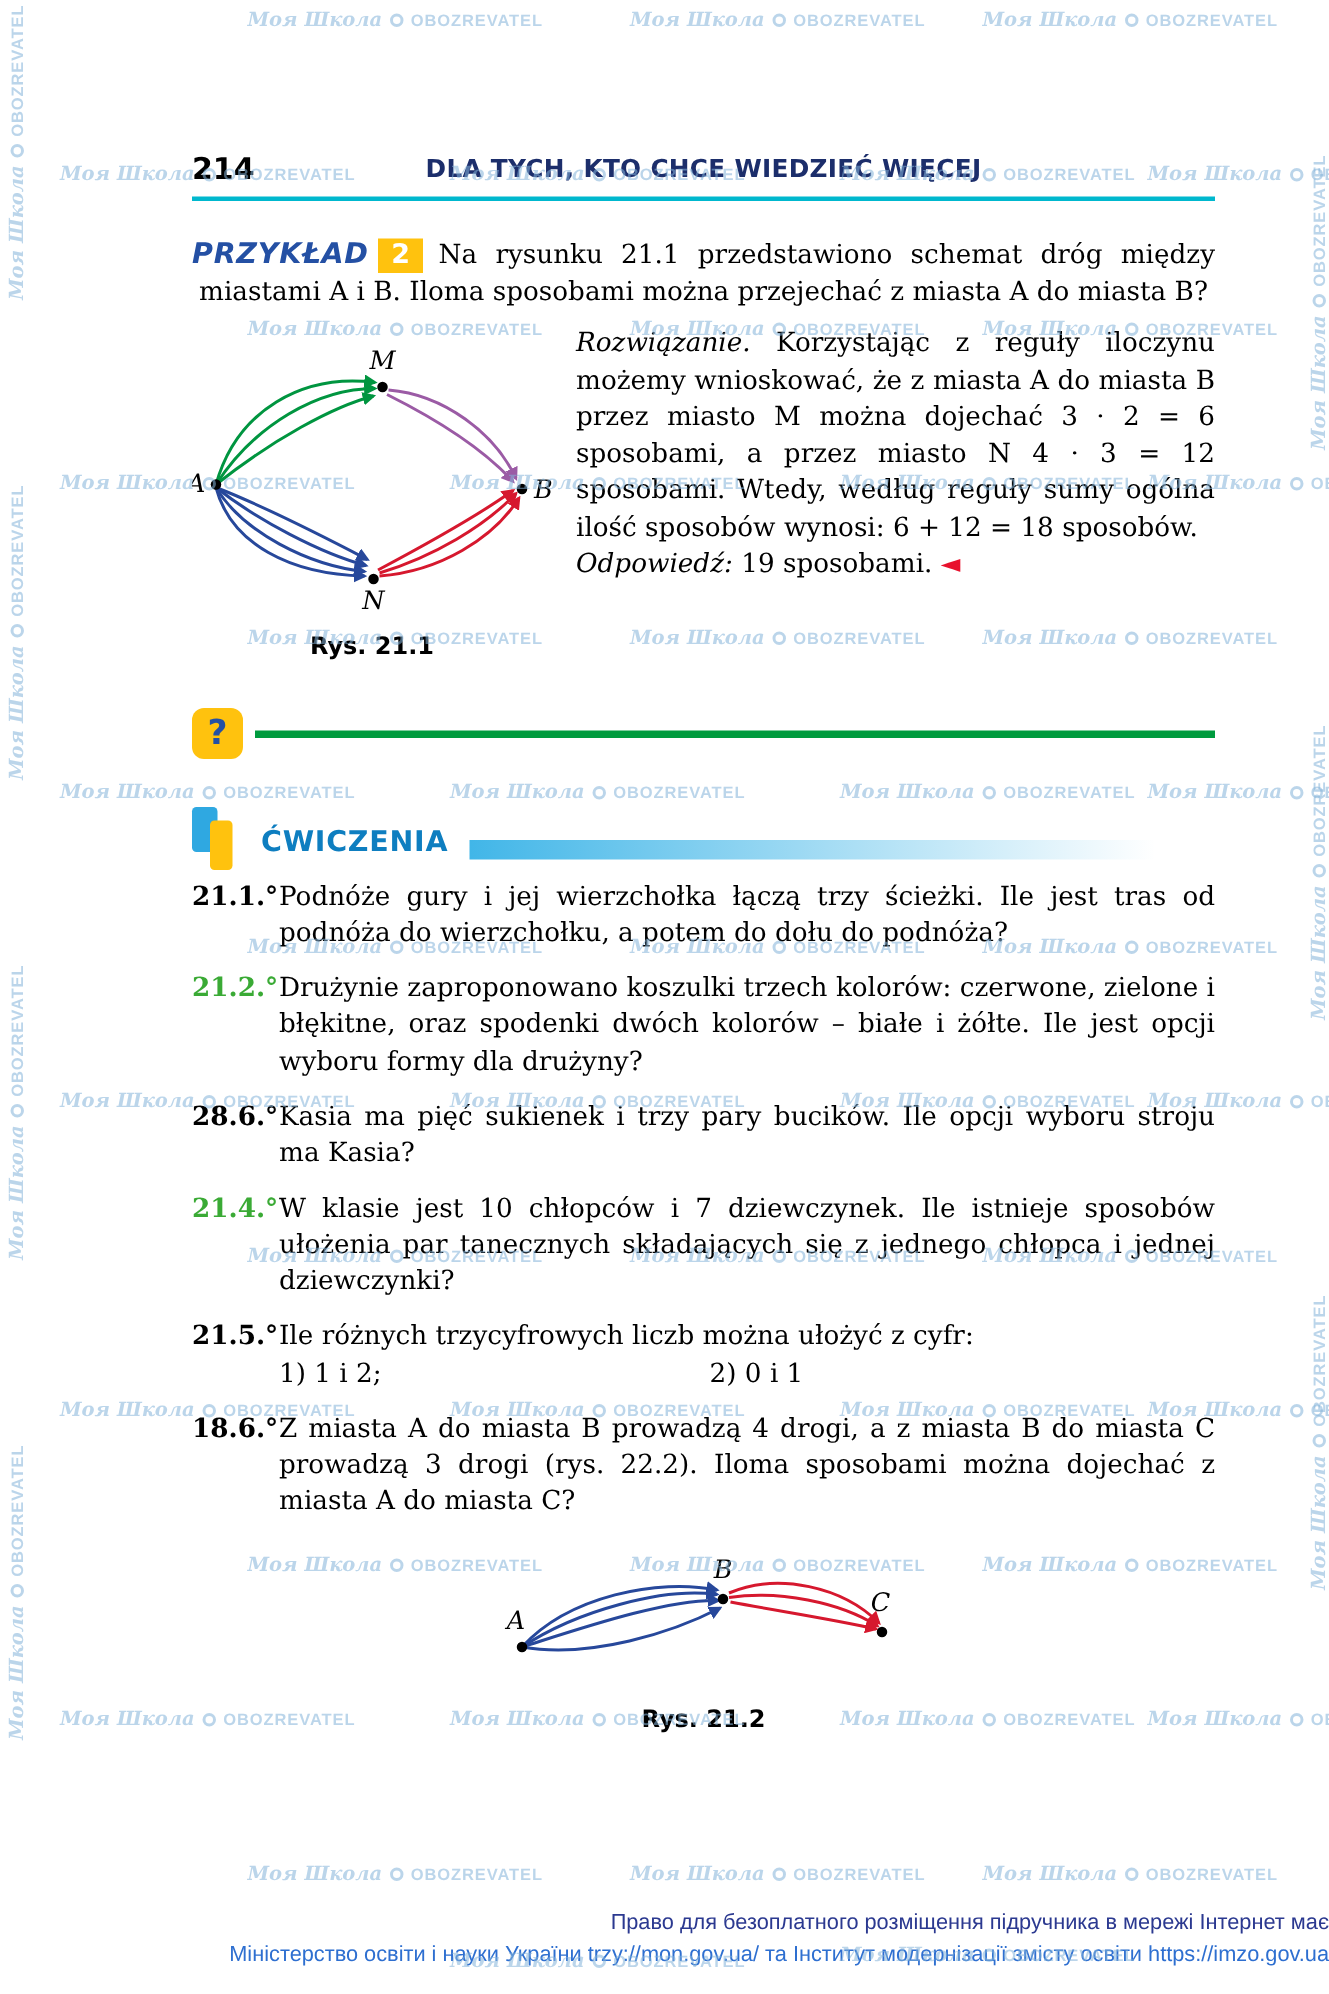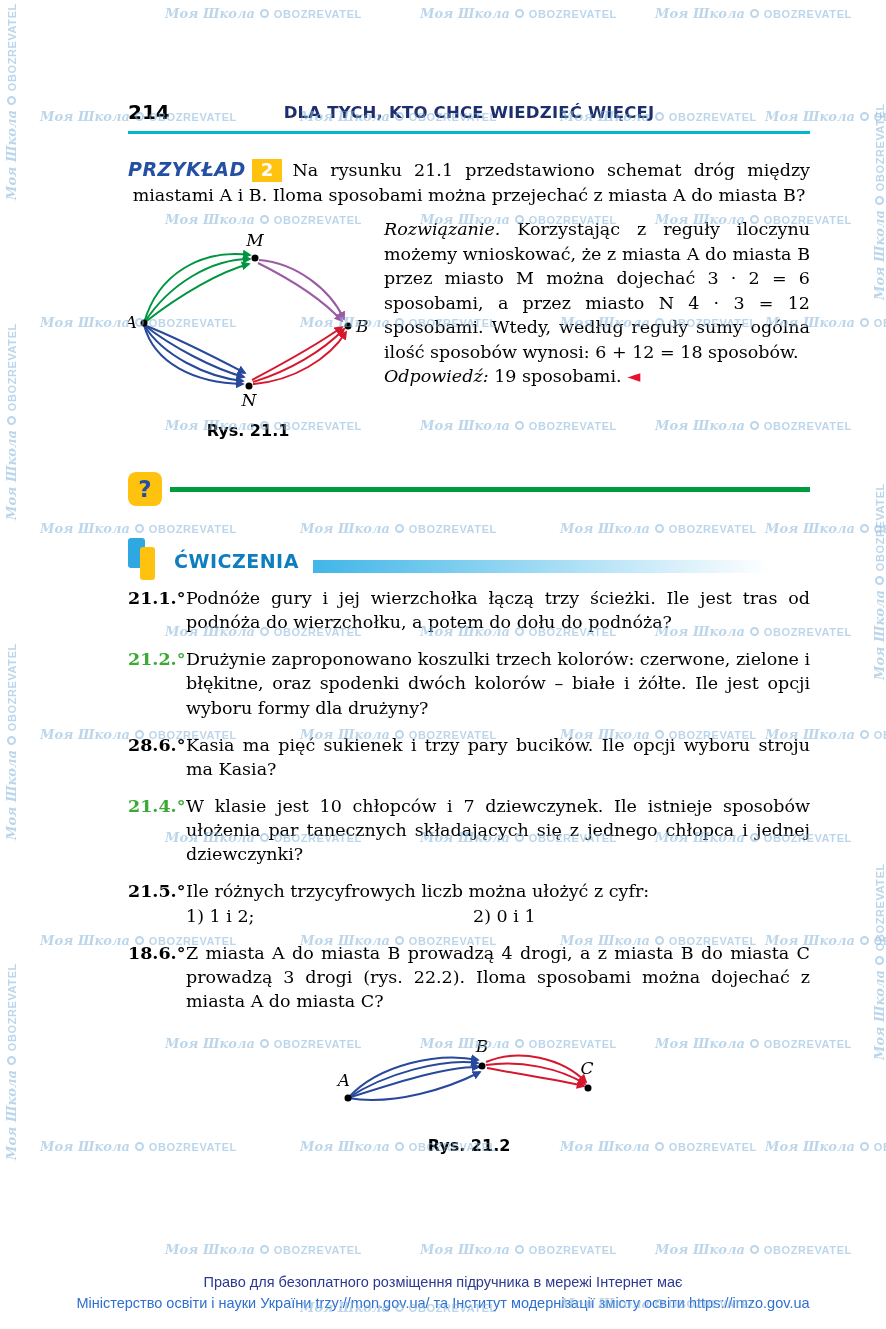--- a/index.html
+++ b/index.html
@@ -75,21 +75,21 @@
   
   .edge{fill:none;stroke-width:2}
   .eg{stroke:var(--edge_green,#009540)} .ep{stroke:var(--edge_purple,#9b5ba5)}
   .eb{stroke:var(--edge_blue,#27489b)}  .er{stroke:var(--edge_red,#d6182e)}
   .fg{fill:var(--edge_green,#009540)}   .fp{fill:var(--edge_purple,#9b5ba5)}
   .fb{fill:var(--edge_blue,#27489b)}    .fr{fill:var(--edge_red,#d6182e)}
   .nd{fill:#000}
   .nl{font:italic 17px "DejaVu Serif",serif;fill:#000}
 
   
-  .footer{position:absolute;left:0;right:0;bottom:14px;text-align:center;z-index:1;
+  .footer{position:absolute;left:0;right:0;bottom:14px;text-align:right;z-index:1;
           font:14.5px "Liberation Sans",sans-serif;line-height:1.5}
   .footer-line1{color:var(--footer_dark,#2b3990)}
   .footer-line2{color:var(--footer_blue,#2e6fd0)}
   .footer-link{color:var(--footer_blue,#2e6fd0)}
 </style>
 </head>
 <body>
 
 <div id="wm-layer">
     <div class="wm" style="left: 165px; top: 6px;">

